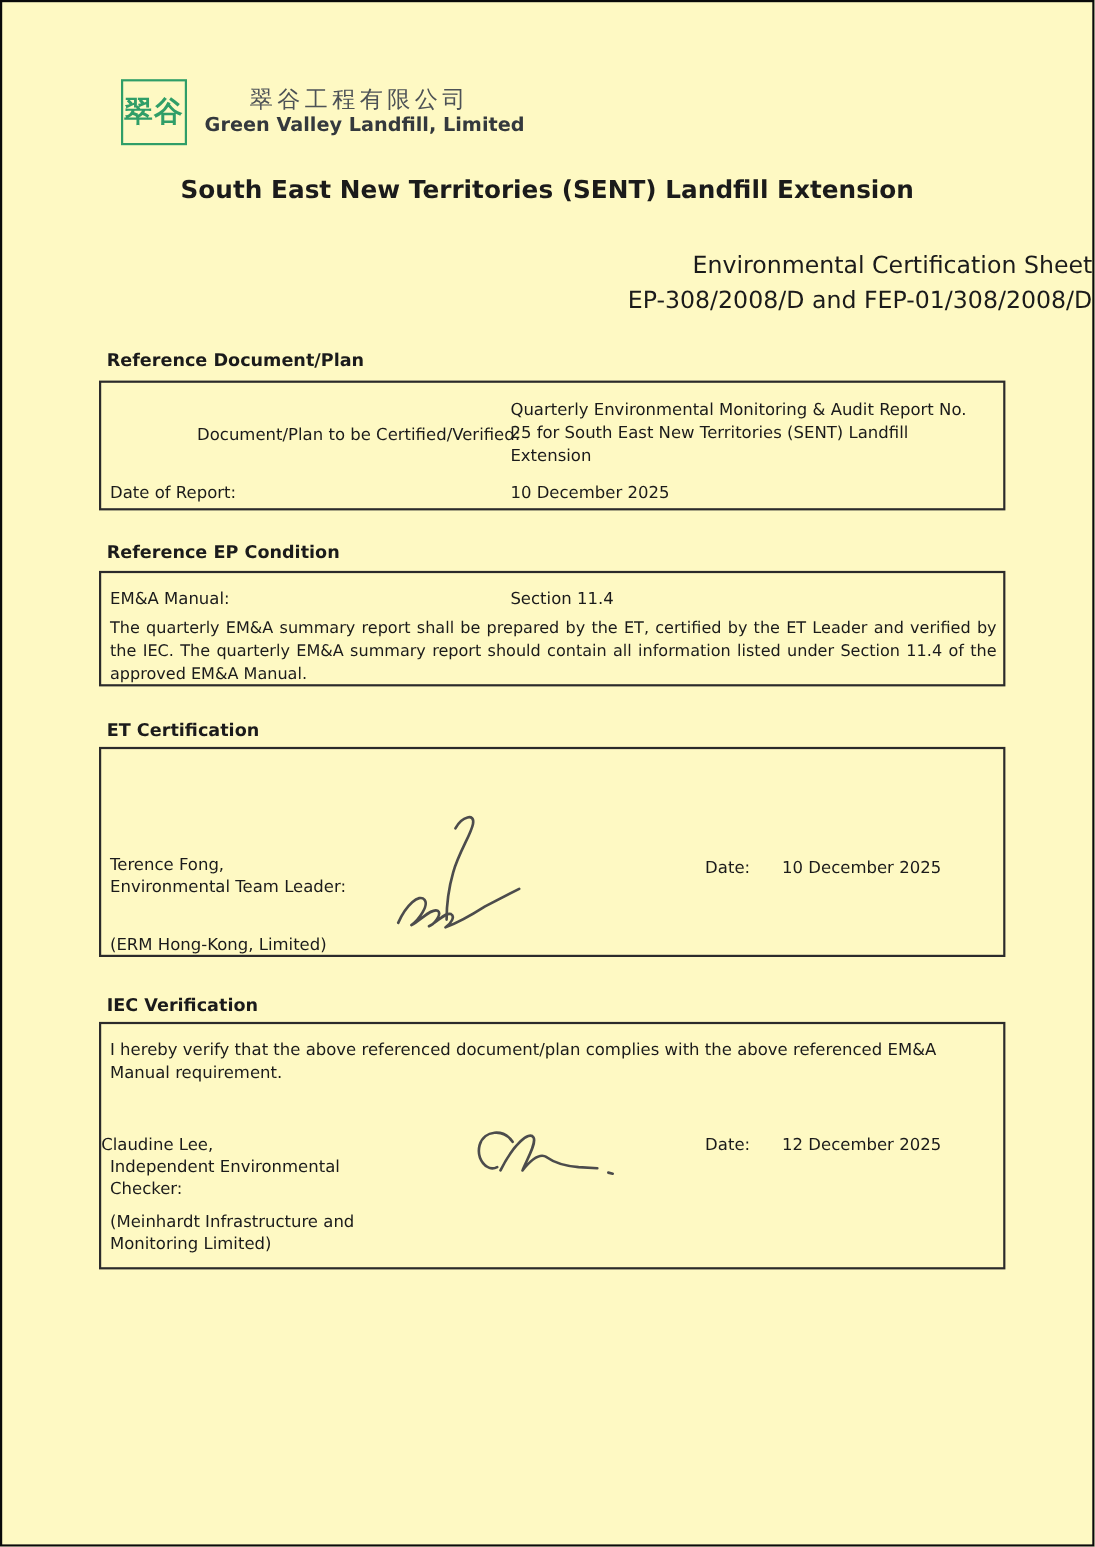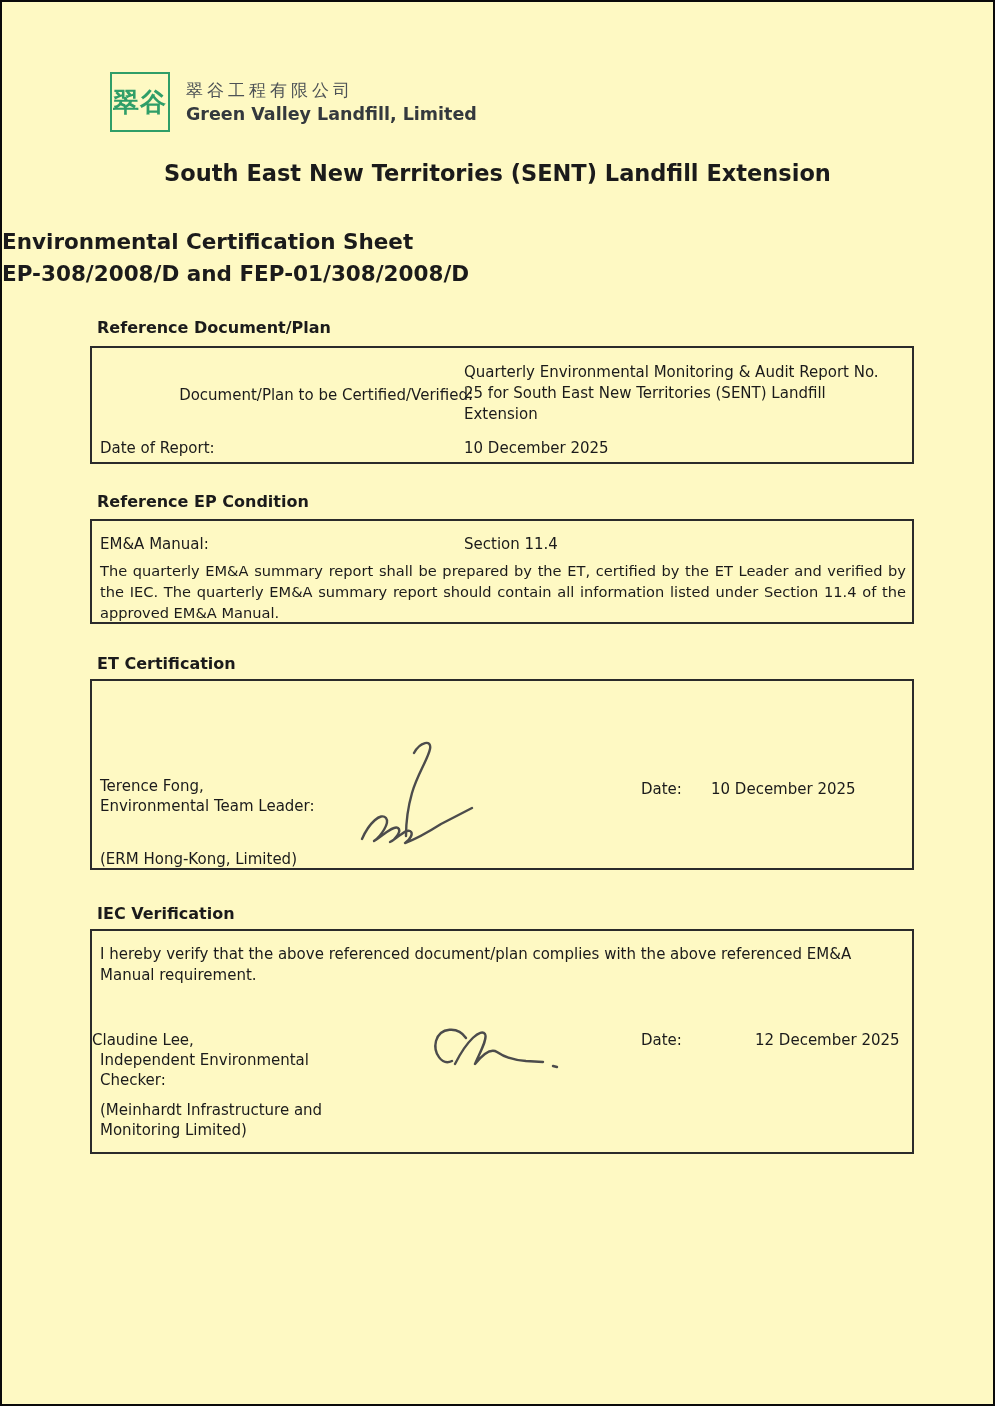--- a/index.html
+++ b/index.html
@@ -36,24 +36,25 @@
     align-items: center;
     justify-content: center;
     color: #2f9e68;
     font-weight: bold;
     font-size: 26px;
     letter-spacing: 1px;
     line-height: 1;
   }
   .logo-text { margin-left: 16px; }
   .logo-zh {
-    font-size: 17px;
+    font-size: 21px;
     color: #4d5256;
     letter-spacing: 4px;
     line-height: 24px;
+    margin-left: 41px;
   }
   .logo-en {
     font-size: 17.5px;
     font-weight: bold;
     color: #34393d;
     line-height: 24px;
   }
   
   .doc-title {
     position: absolute;
@@ -62,23 +63,23 @@
     width: 100%;
     text-align: center;
     font-size: 22.5px;
     font-weight: bold;
   }
   .doc-subtitle {
     position: absolute;
     top: 224px;
     left: 0;
     width: 100%;
-    text-align: left;
+    text-align: right;
     font-size: 21.5px;
-    font-weight: bold;
+    font-weight: normal;
     line-height: 32px;
   }
   
   .section-heading {
     position: absolute;
     left: 95px;
     font-size: 16px;
     font-weight: bold;
   }
   .box {
@@ -156,16 +157,16 @@
     <div class="abs body-text" style="left:8px; top:119px;">Independent Environmental</div>
     <div class="abs body-text" style="left:8px; top:139px;">Checker:</div>
     <div class="abs body-text" style="left:8px; top:169px;">(Meinhardt Infrastructure and</div>
     <div class="abs body-text" style="left:8px; top:189px;">Monitoring Limited)</div>
     <svg class="sig-svg" style="left:334px; top:93px;" width="148" height="60" viewBox="0 0 148 60">
       <path d="M40 14 C32 2 14 3 10 17 C7 29 16 42 26 37"></path>
       <path d="M29 40 C41 16 55 4 59 10 C62 15 53 30 49 40 C57 30 65 24 71 28 C78 33 88 36 100 37 L117 38"></path>
       <path d="M127 42 l4 1"></path>
     </svg>
     <div class="abs body-text" style="left:549px; top:99px;">Date:</div>
-    <div class="abs body-text" style="left:619px; top:99px;margin-left:44px;">12 December 2025</div>
+    <div class="abs body-text" style="left:619px; top:99px;">12 December 2025</div>
   </div>
 
 </div>
 
 </body></html>

